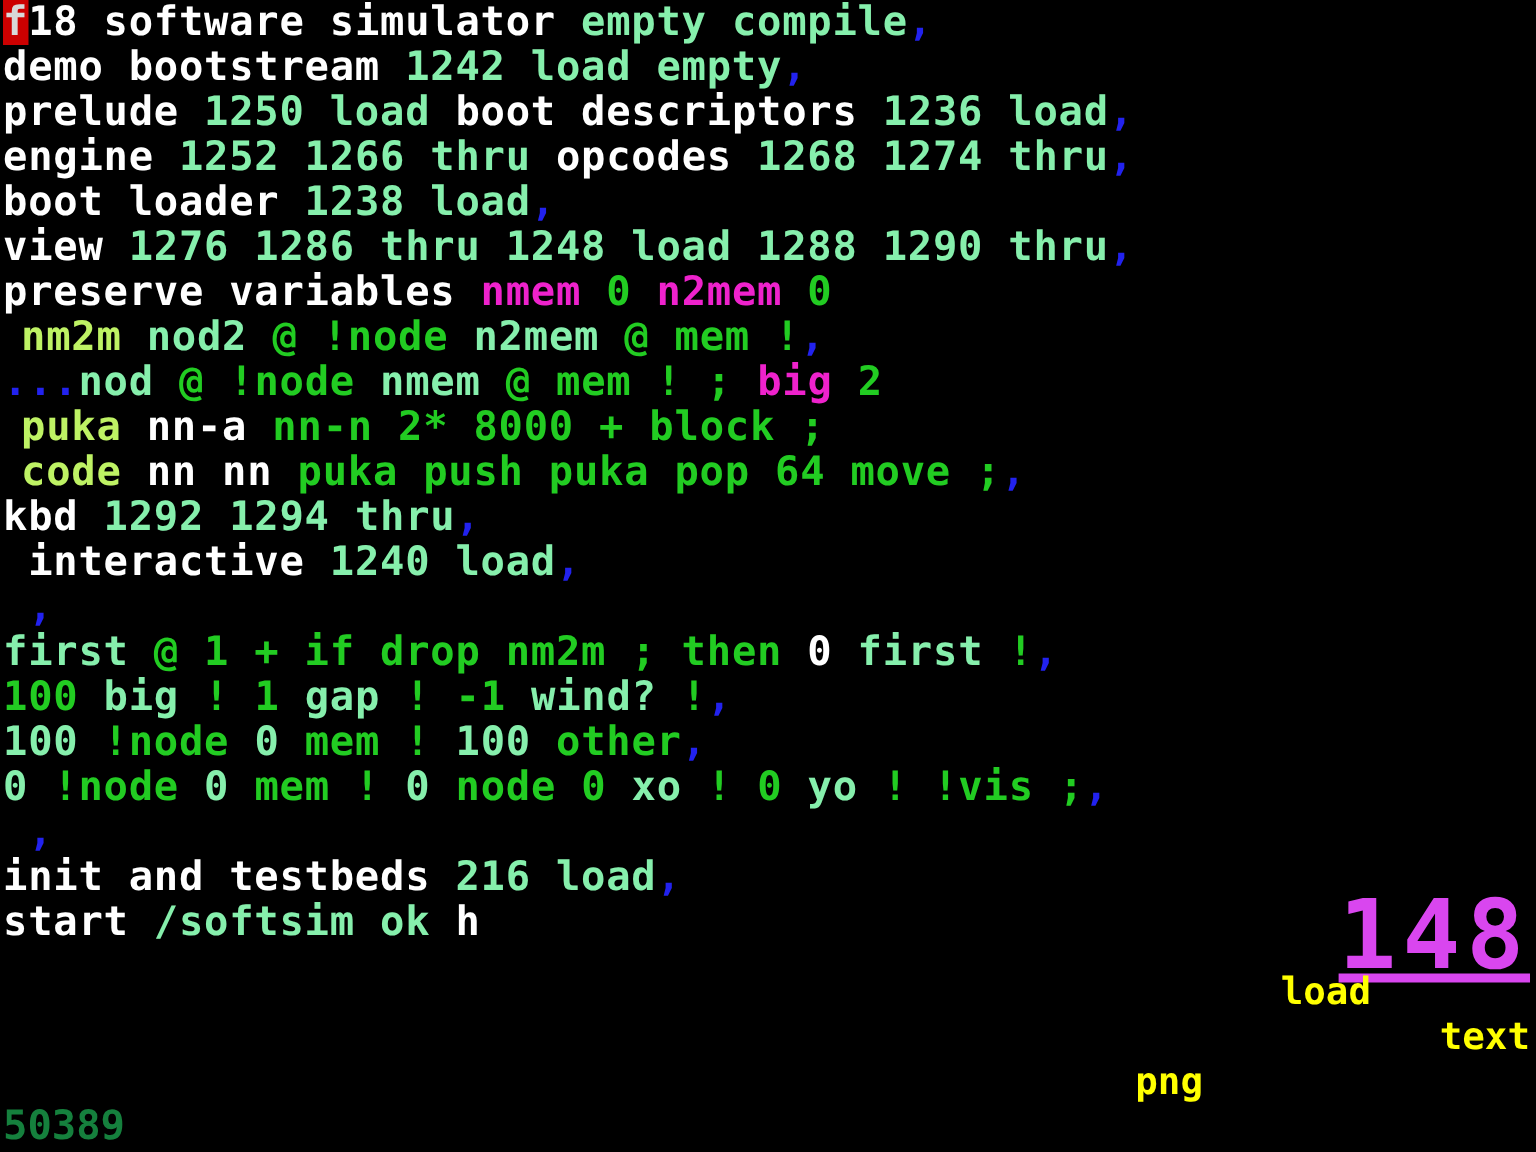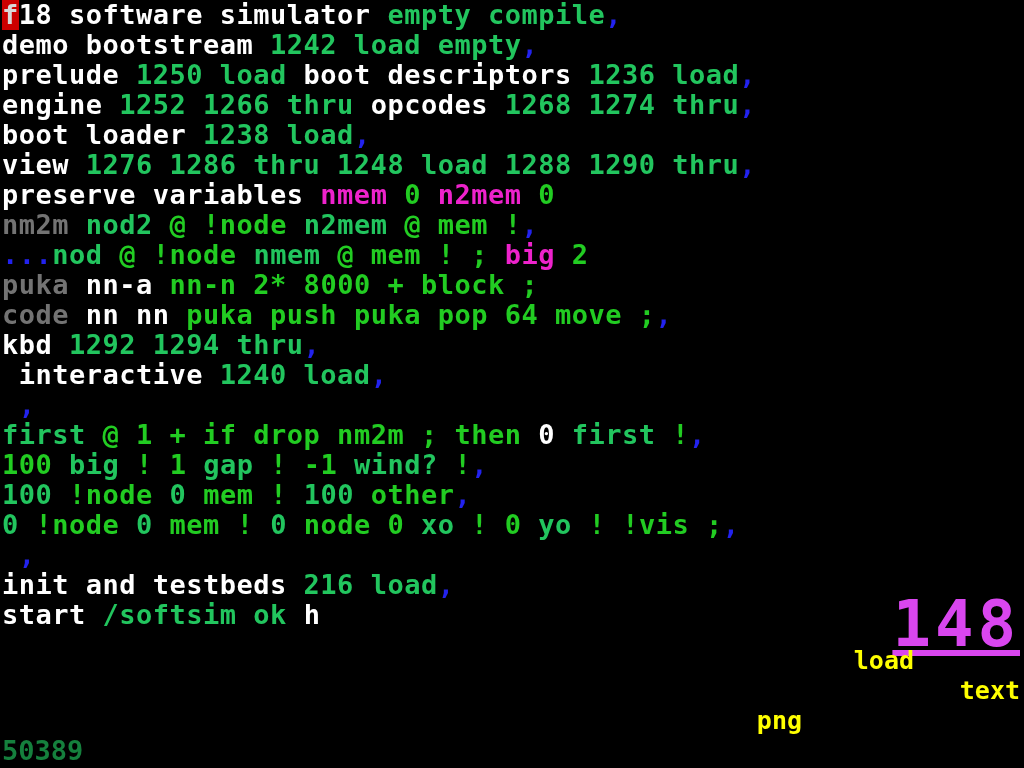--- a/index.html
+++ b/index.html
@@ -32,23 +32,23 @@
     line-height: 30px;
     white-space: pre;
     font-size: 27px;
     letter-spacing: 0.5px;
     font-weight: bold;
     padding-left: 2px;
   }
   .tok { }
   
   .c-white   { color: #ffffff; }
-  .c-yellow  { color: #22c55e; }
+  .c-yellow  { color: #86efac; }
   .c-green   { color: #22cc22; }
-  .c-red     { color: #737373; }
+  .c-red     { color: #bef264; margin-left: 12px; }
   .c-magenta { color: #ee22cc; }
   .c-blue    { color: #2222ee; }
 
   
   .cursor {
     background: #cc0000;
     color: #d8d8d8;
   }
 
   

